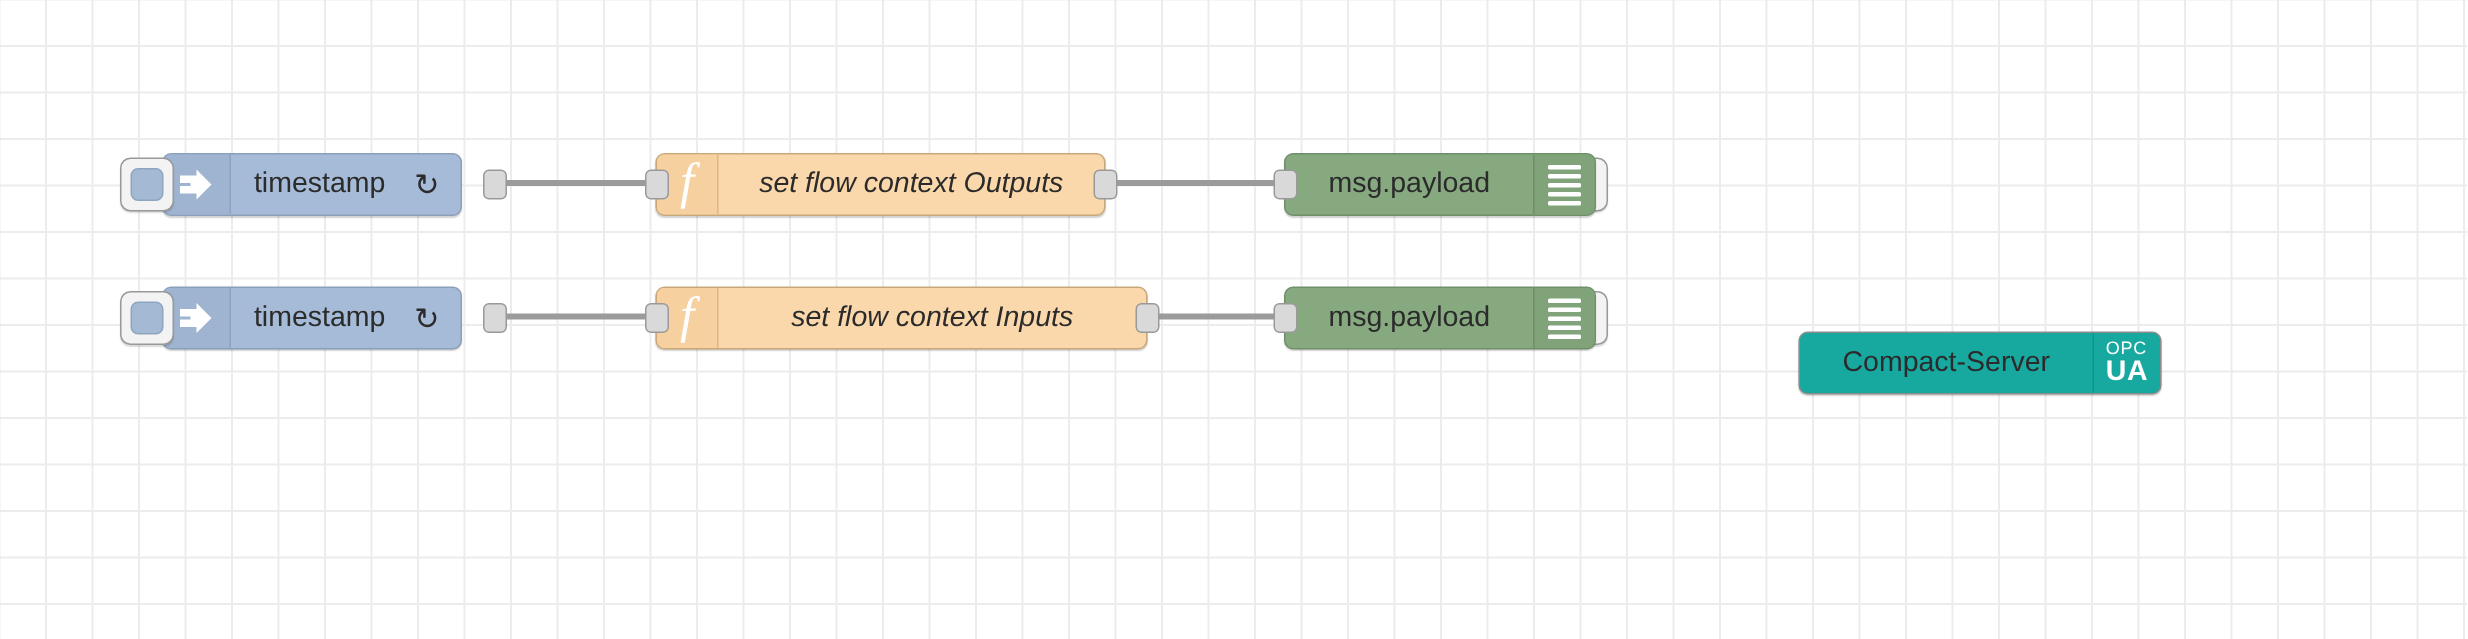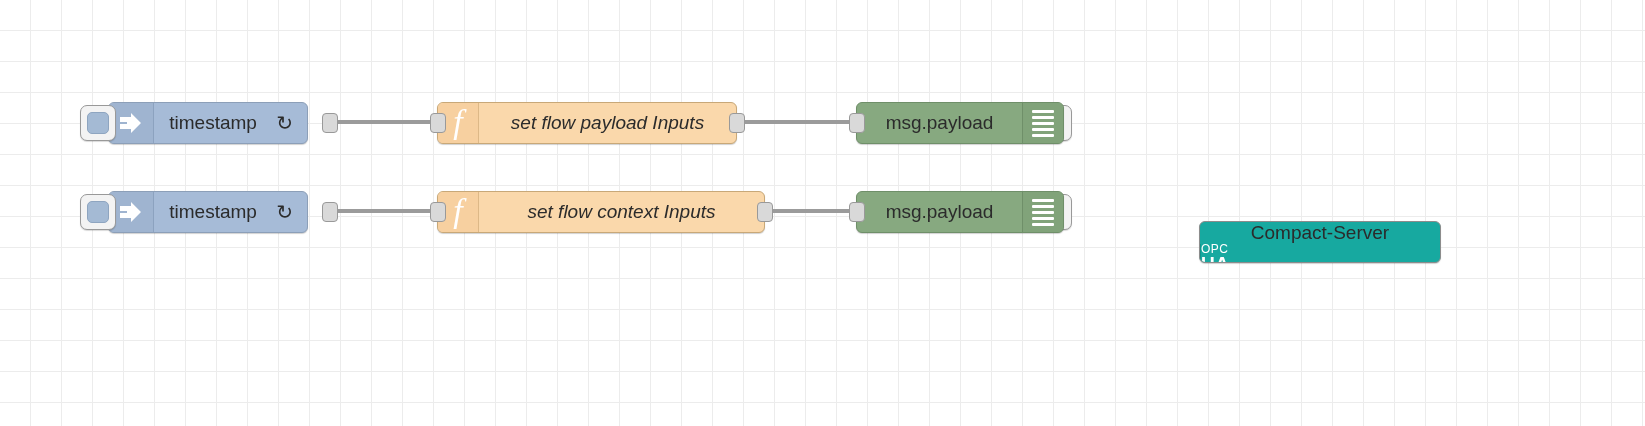--- a/index.html
+++ b/index.html
@@ -165,20 +165,21 @@
   .node.opcua .node-label {
     color: #2b2b2b;
     font-size: 19px;
     padding: 0 18px;
   }
   .node.opcua .opc-badge-cell {
     width: 44px;
     border-left: 1px solid #0f948c;
     display: flex;
     align-items: center;
+    justify-content: center;
     flex: 0 0 auto;
   }
   .opc-badge {
     display: flex;
     flex-direction: column;
     align-items: flex-start;
     line-height: 0.95;
     color: #ffffff;
     font-family: "Liberation Sans", sans-serif;
     letter-spacing: 0.5px;
@@ -228,21 +229,21 @@
       <div class="node-label">timestamp</div>
       <div class="node-label" style="flex:0 0 auto; padding:0 14px 0 0; font-size:20px;">↻</div>
     </div>
     <div class="port" style="left:242px; top:11px;"></div>
   </div>
 
   <div class="node func" style="left:437px; top:102px; width:300px;">
     <div class="icon-cell">
       <span class="func-f">f</span>
     </div>
-    <div class="node-label">set flow payload Inputs</div>
+    <div class="node-label">set flow context Outputs</div>
   </div>
   <div class="port" style="left:430px; top:113px;"></div>
   <div class="port" style="left:729px; top:113px;"></div>
 
   <div class="debug-toggle" style="left:1048px; top:105px;"></div>
   <div class="node debug" style="left:856px; top:102px; width:208px;">
     <div class="node-label">msg.payload</div>
     <div class="debug-icon-cell">
       <span class="hamburger">
         <span></span>
@@ -291,21 +292,21 @@
         <span></span>
           <span></span>
           <span></span>
           <span></span>
           <span></span>
       </span>
     </div>
   </div>
   <div class="port" style="left:849px; top:202px;"></div>
 
-  <div class="node opcua" style="left:1199px; top:221px; width:242px;flex-direction:column;">
+  <div class="node opcua" style="left:1199px; top:221px; width:242px;">
     <div class="node-label">Compact-Server</div>
     <div class="opc-badge-cell">
       <span class="opc-badge">
         <span class="l1">OPC</span>
         <span class="l2">UA</span>
       </span>
     </div>
   </div>
 
 </div>

